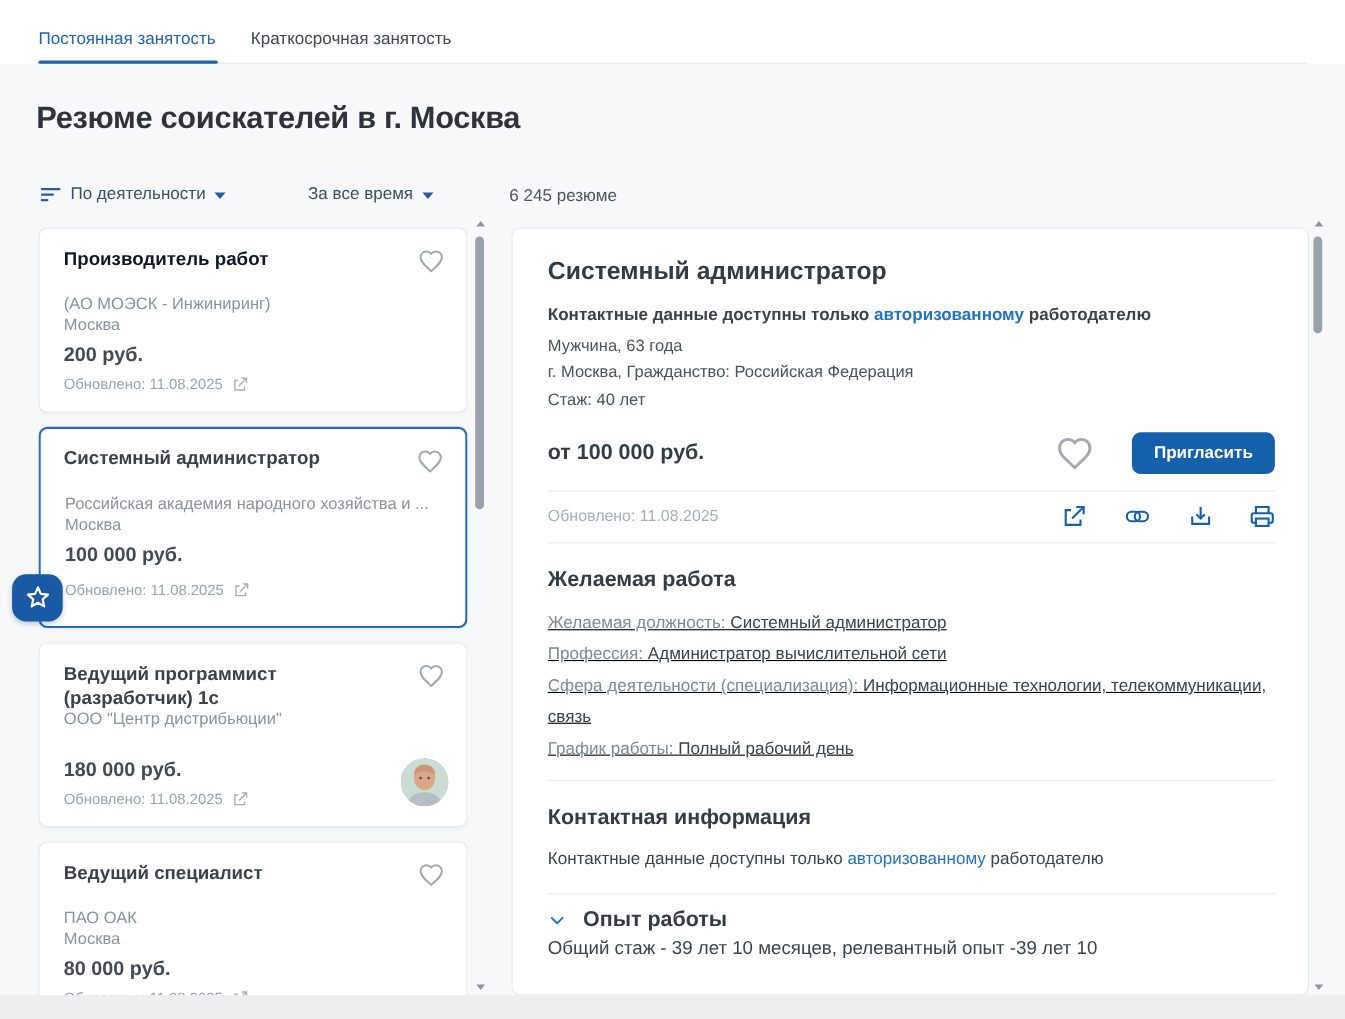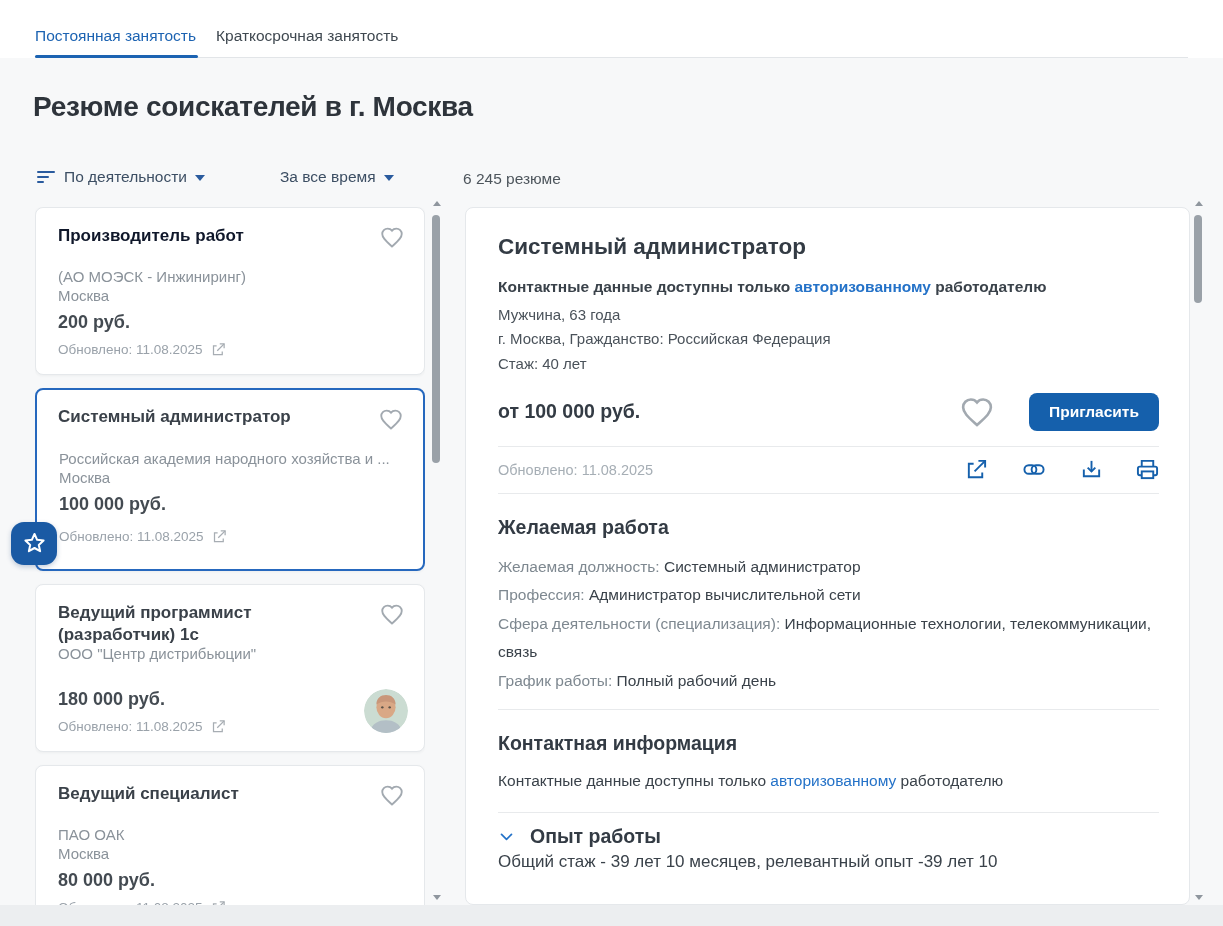--- a/index.html
+++ b/index.html
@@ -12,21 +12,21 @@
   .page{position:absolute;left:0;top:0;width:1223px;height:905px;background:#F7F8F9;}
   .header-bg{position:absolute;left:0;top:0;width:1223px;height:58px;background:#FFFFFF;}
   .bottom-strip{position:absolute;left:0;top:905px;width:1223px;height:21px;background:#ECEEF0;}
 
   
   .tabs{position:absolute;left:0;top:0;width:1198px;height:59px;}
   .tabs-line{position:absolute;left:35px;top:57px;width:1153px;height:1px;background:#E2E5E8;}
   .tab{position:absolute;top:27px;font-size:15.5px;color:#3F4850;cursor:pointer;white-space:nowrap;}
   .tab.active{color:var(--active_tab,#1C63B2);}
   .tab1{left:35px;}
-  .tab2{left:216px;}
+  .tab2{left:228px;}
   .tab-underline{position:absolute;left:35px;top:55px;width:163px;height:3px;background:var(--active_tab,#1C63B2);border-radius:2px;z-index:2;}
 
   
   h1.page-title{position:absolute;left:33px;top:84px;margin:0;font-size:28px;line-height:46px;font-weight:bold;color:#2E343B;letter-spacing:-0.3px;}
   .filters{position:absolute;left:0;top:168px;width:1223px;height:24px;}
   .filter{position:absolute;display:flex;align-items:center;gap:8px;font-size:15.5px;color:#3C4E63;cursor:pointer;}
   .filter-sort{left:37px;top:0;}
   .filter-period{left:280px;top:0;}
   .caret{width:0;height:0;border-left:5px solid transparent;border-right:5px solid transparent;border-top:6px solid #2A5B9E;margin-top:2px;}
   .results-count{position:absolute;left:463px;top:2px;font-size:15.5px;color:#4D555C;}
@@ -74,21 +74,21 @@
   .heart-big{margin-right:32px;cursor:pointer;}
   .invite-btn{background:var(--accent,#1560AC);color:#FFFFFF;border:none;border-radius:8px;font-family:inherit;font-size:15.5px;font-weight:bold;padding:10px 20px;cursor:pointer;}
   .hr{height:1px;background:#E8EAEC;border:none;margin:0;}
   .hr.m1{margin-top:14px;}
   .updated-row{height:46px;display:flex;align-items:center;}
   .detail-updated{font-size:14.5px;color:#A6AEB5;}
   .updated-row .spacer{flex:1;}
   .action-icons{display:flex;align-items:center;gap:33px;}
   .action-icons svg{color:var(--accent,#1B61B0);cursor:pointer;display:block;}
   .panel h3{margin:22px 0 0 0;font-size:19.5px;font-weight:bold;color:#333B44;}
-  .kv-block{margin-top:14px;}
+  .kv-block{margin-top:14px;text-decoration:underline;}
   .kv{font-size:15.5px;line-height:28.5px;}
   .kv .kv-label{color:#7E8890;}
   .kv .kv-value{color:#3A424A;}
   .notice-block{margin-top:15px;}
   .exp-header{margin-top:12px;display:flex;align-items:center;gap:15px;}
   .exp-header h3{margin:0;}
   .exp-header svg{color:var(--link,#2069BE);cursor:pointer;}
   .exp-summary{margin-top:2px;font-size:17px;line-height:24px;color:#3A424A;}
 
   .ext-icon{color:#A7ADB3;flex:none;}

